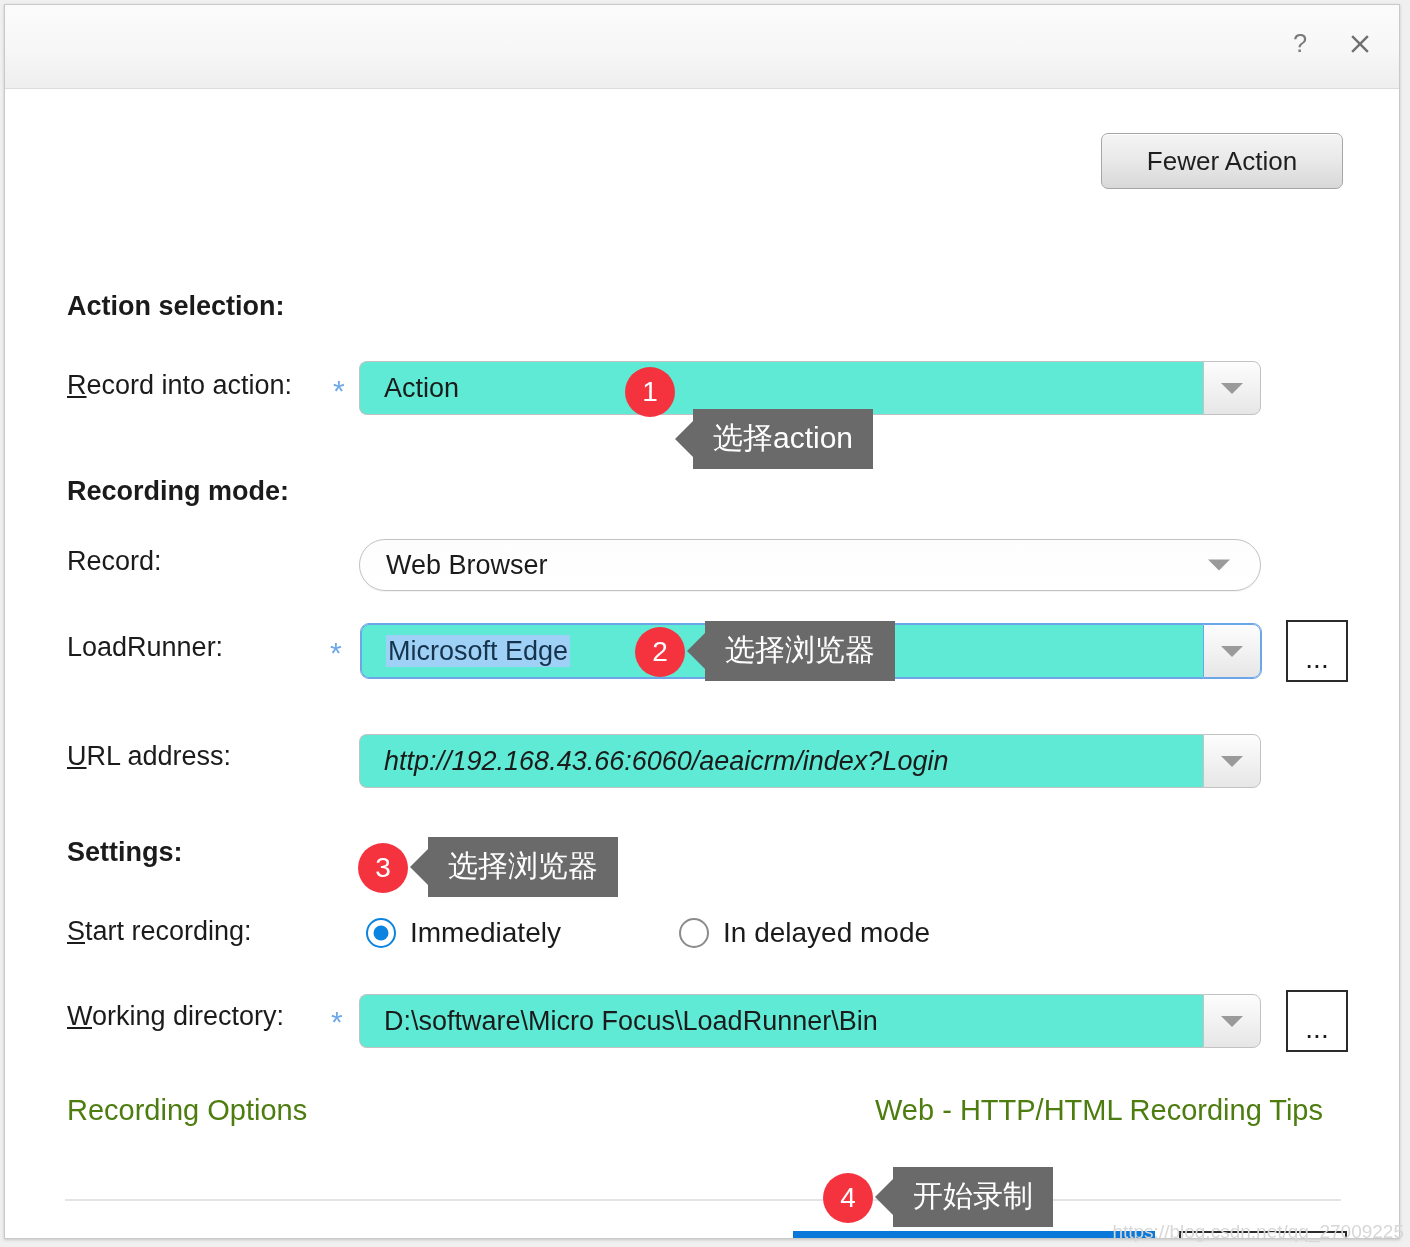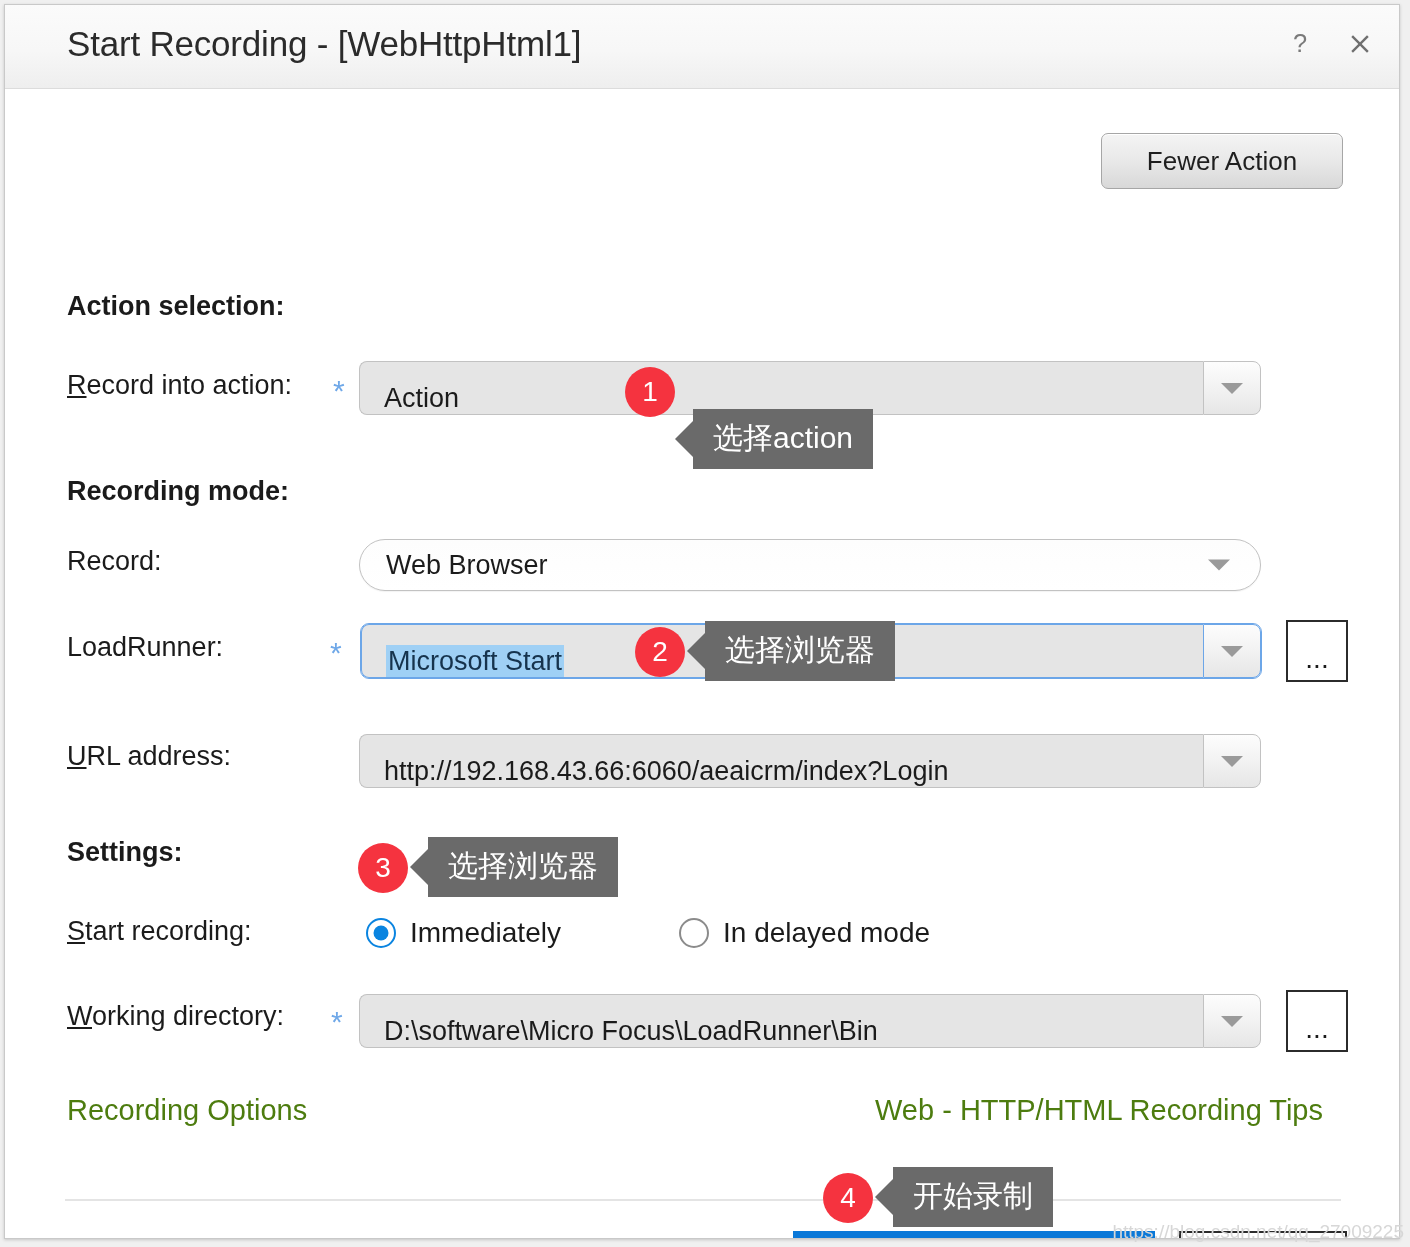--- a/index.html
+++ b/index.html
@@ -148,26 +148,26 @@
   
   .splitbox {
     position: absolute;
     height: 54px;
     box-sizing: border-box;
   }
   .splitbox .textpart {
     position: absolute;
     left: 0; top: 0; bottom: 0;
     right: 58px;
-    background: #e5e5e5;
+    background: #5eead4;
     border: 1px solid #c2c2c2;
     border-right: none;
     border-radius: 8px 0 0 8px;
     display: flex;
-    align-items: flex-end;
+    align-items: center;
     box-sizing: border-box;
   }
   .splitbox .textpart .val {
     padding-left: 24px;
     font-size: 27px;
     color: #1b1b1b;
     white-space: nowrap;
   }
   .splitbox .dropbtn {
     position: absolute;
@@ -361,21 +361,20 @@
     white-space: nowrap;
   }
 </style>
 </head>
 <body>
 
 <div id="screen">
   <div class="dialog">
 
     <div class="titlebar">
-      <div class="title-text">Start Recording - [WebHttpHtml1]</div>
       <div class="titlebar-buttons">
         <button class="tb-btn">
           <svg width="26" height="32" viewBox="0 0 26 32" aria-hidden="true">
             <text x="13" y="25" text-anchor="middle" font-family="Liberation Sans, sans-serif" font-size="30" fill="#7a7a7a">?</text>
           </svg>
         </button>
         <button class="tb-btn">
           <svg width="28" height="28" viewBox="0 0 28 28" aria-hidden="true">
             <line x1="4" y1="4" x2="24" y2="24" stroke="#6f6f6f" stroke-width="3"></line>
             <line x1="24" y1="4" x2="4" y2="24" stroke="#6f6f6f" stroke-width="3"></line>
@@ -411,34 +410,34 @@
       <div class="combo" style="left:354px; top:450px; width:902px;">
         <span class="val">Web Browser</span>
         <span class="inner-arrow arrow-tri"></span>
       </div>
 
       <div class="field-label" style="left:62px; top:543px;">LoadRunner:</div>
       <div class="req-star" style="left:325px; top:549px;">*</div>
 
       <div class="splitbox focused" style="left:356px; top:535px; width:900px;">
         <div class="textpart">
-          <span class="val"><span class="sel-text">Microsoft Start</span></span>
+          <span class="val"><span class="sel-text">Microsoft Edge</span></span>
         </div>
         <div class="dropbtn">
           <span class="arrow-tri"></span>
         </div>
       </div>
 
       <button class="browse-btn" style="left:1281px; top:531px;">...</button>
 
       <div class="field-label" style="left:62px; top:652px;">
         <span class="ul">U</span><span>RL address:</span>
       </div>
 
-      <div class="splitbox" style="left:354px; top:645px; width:902px;">
+      <div class="splitbox" style="left:354px; top:645px; width:902px;font-style:italic;">
         <div class="textpart">
           <span class="val mono-ish">http://192.168.43.66:6060/aeaicrm/index?Login</span>
         </div>
         <div class="dropbtn">
           <span class="arrow-tri"></span>
         </div>
       </div>
 
       <div class="section-title" style="left:62px; top:748px;">Settings:</div>
 

